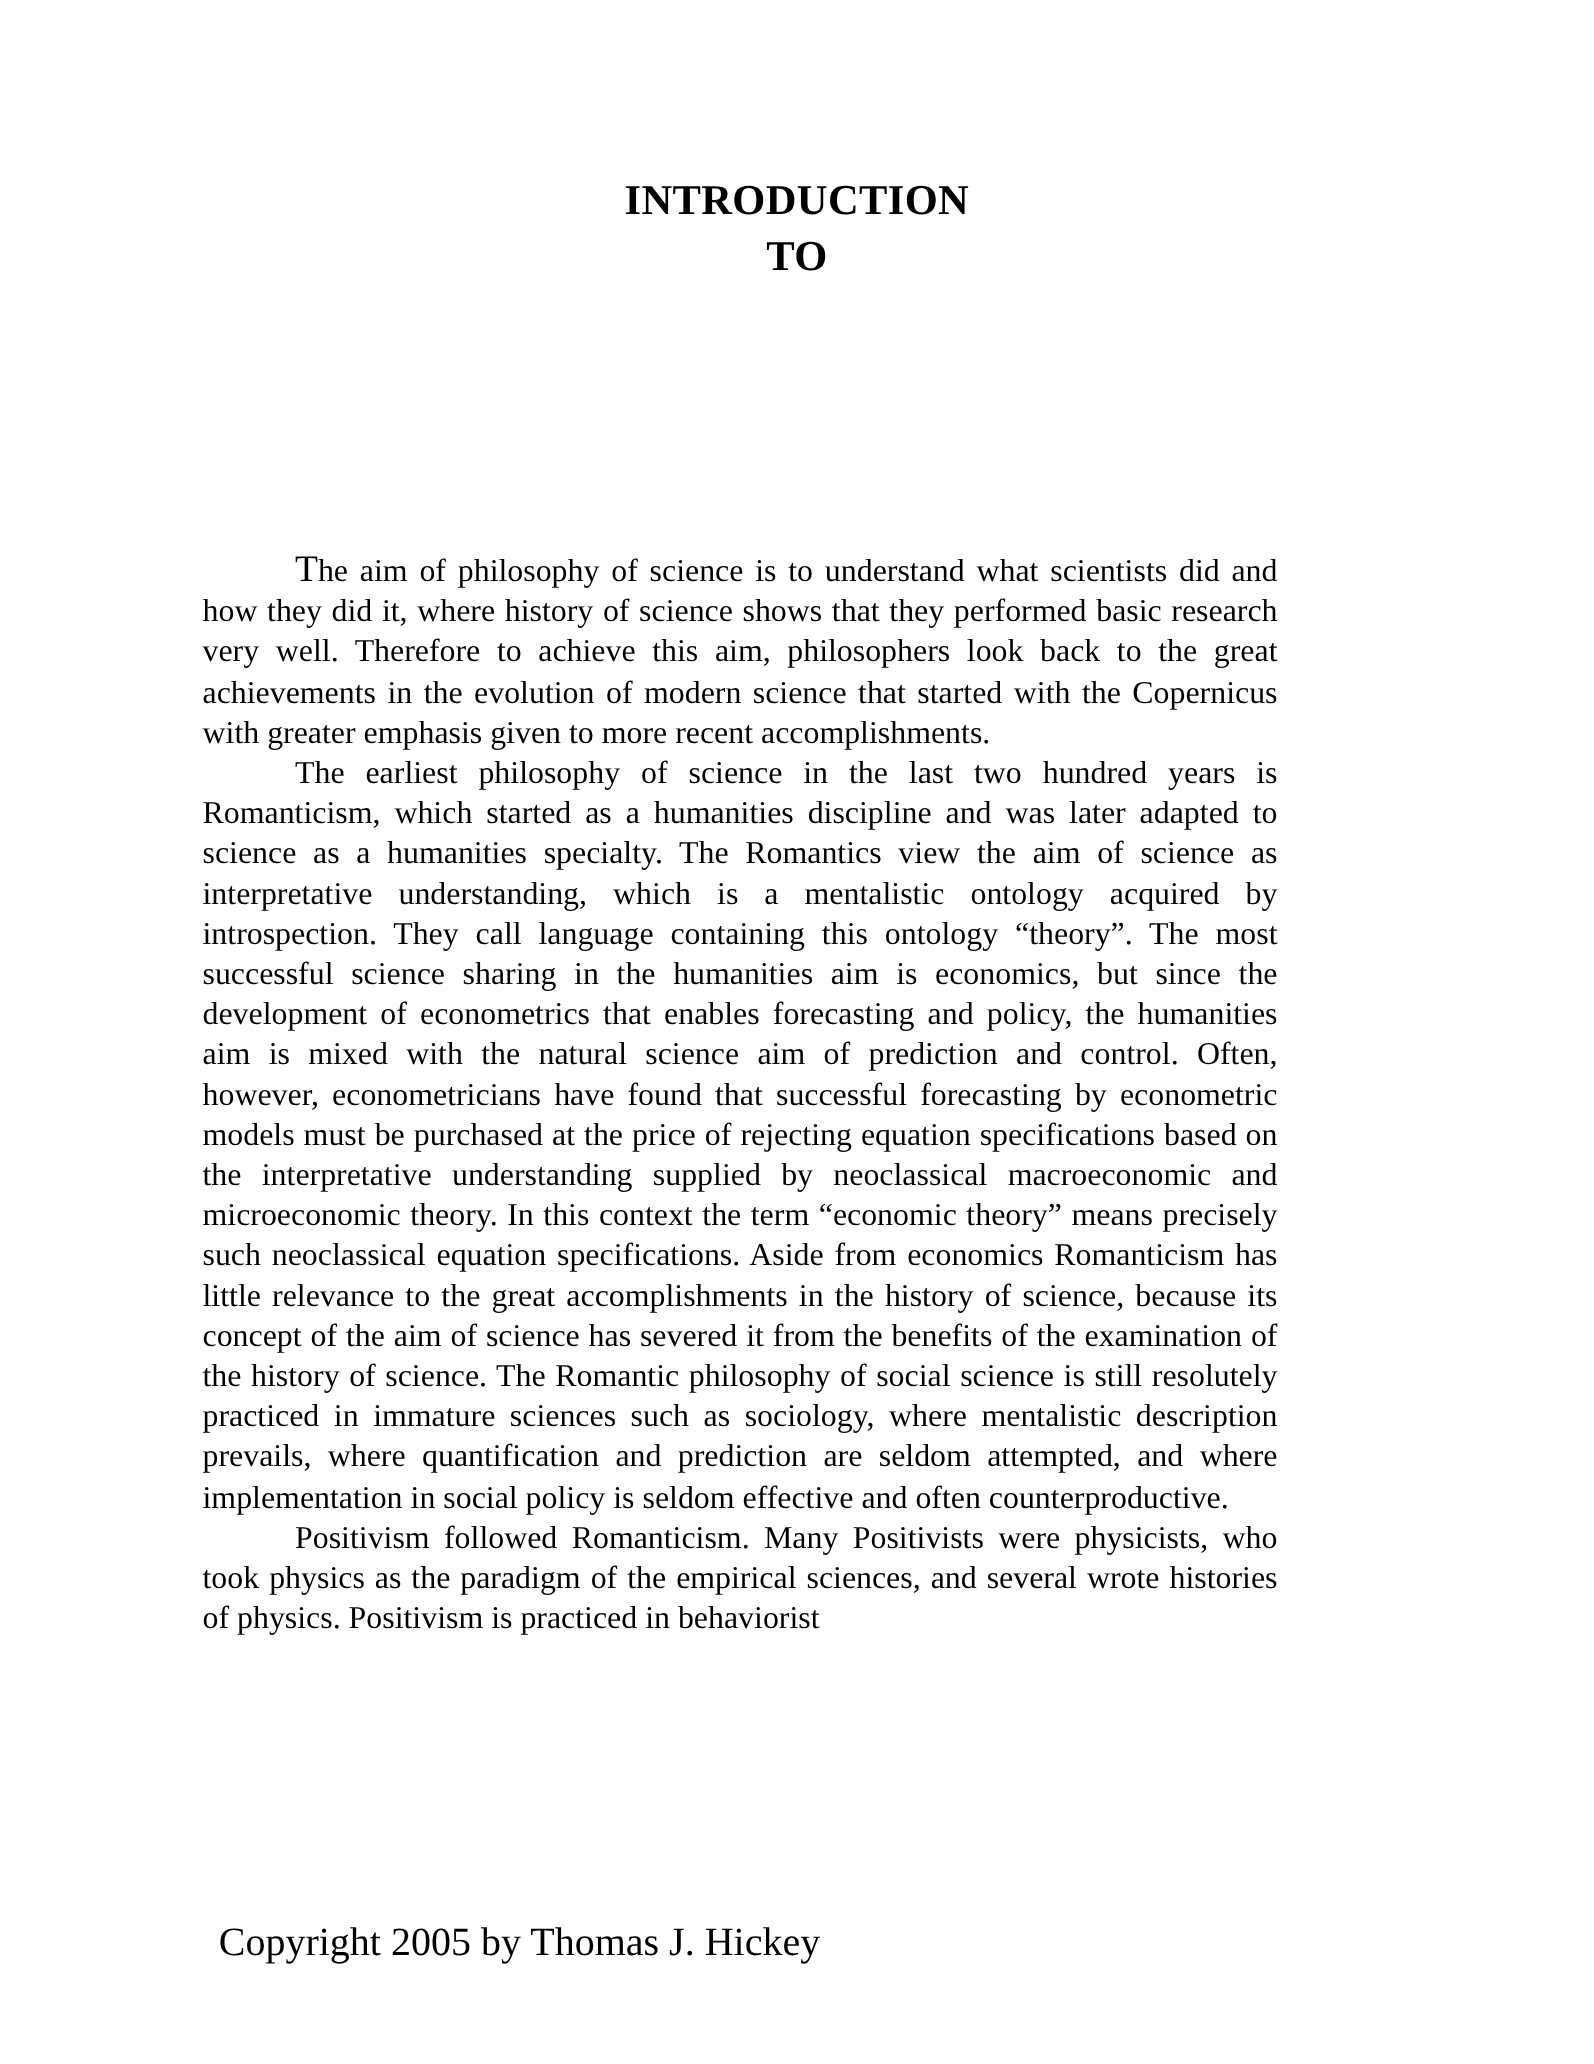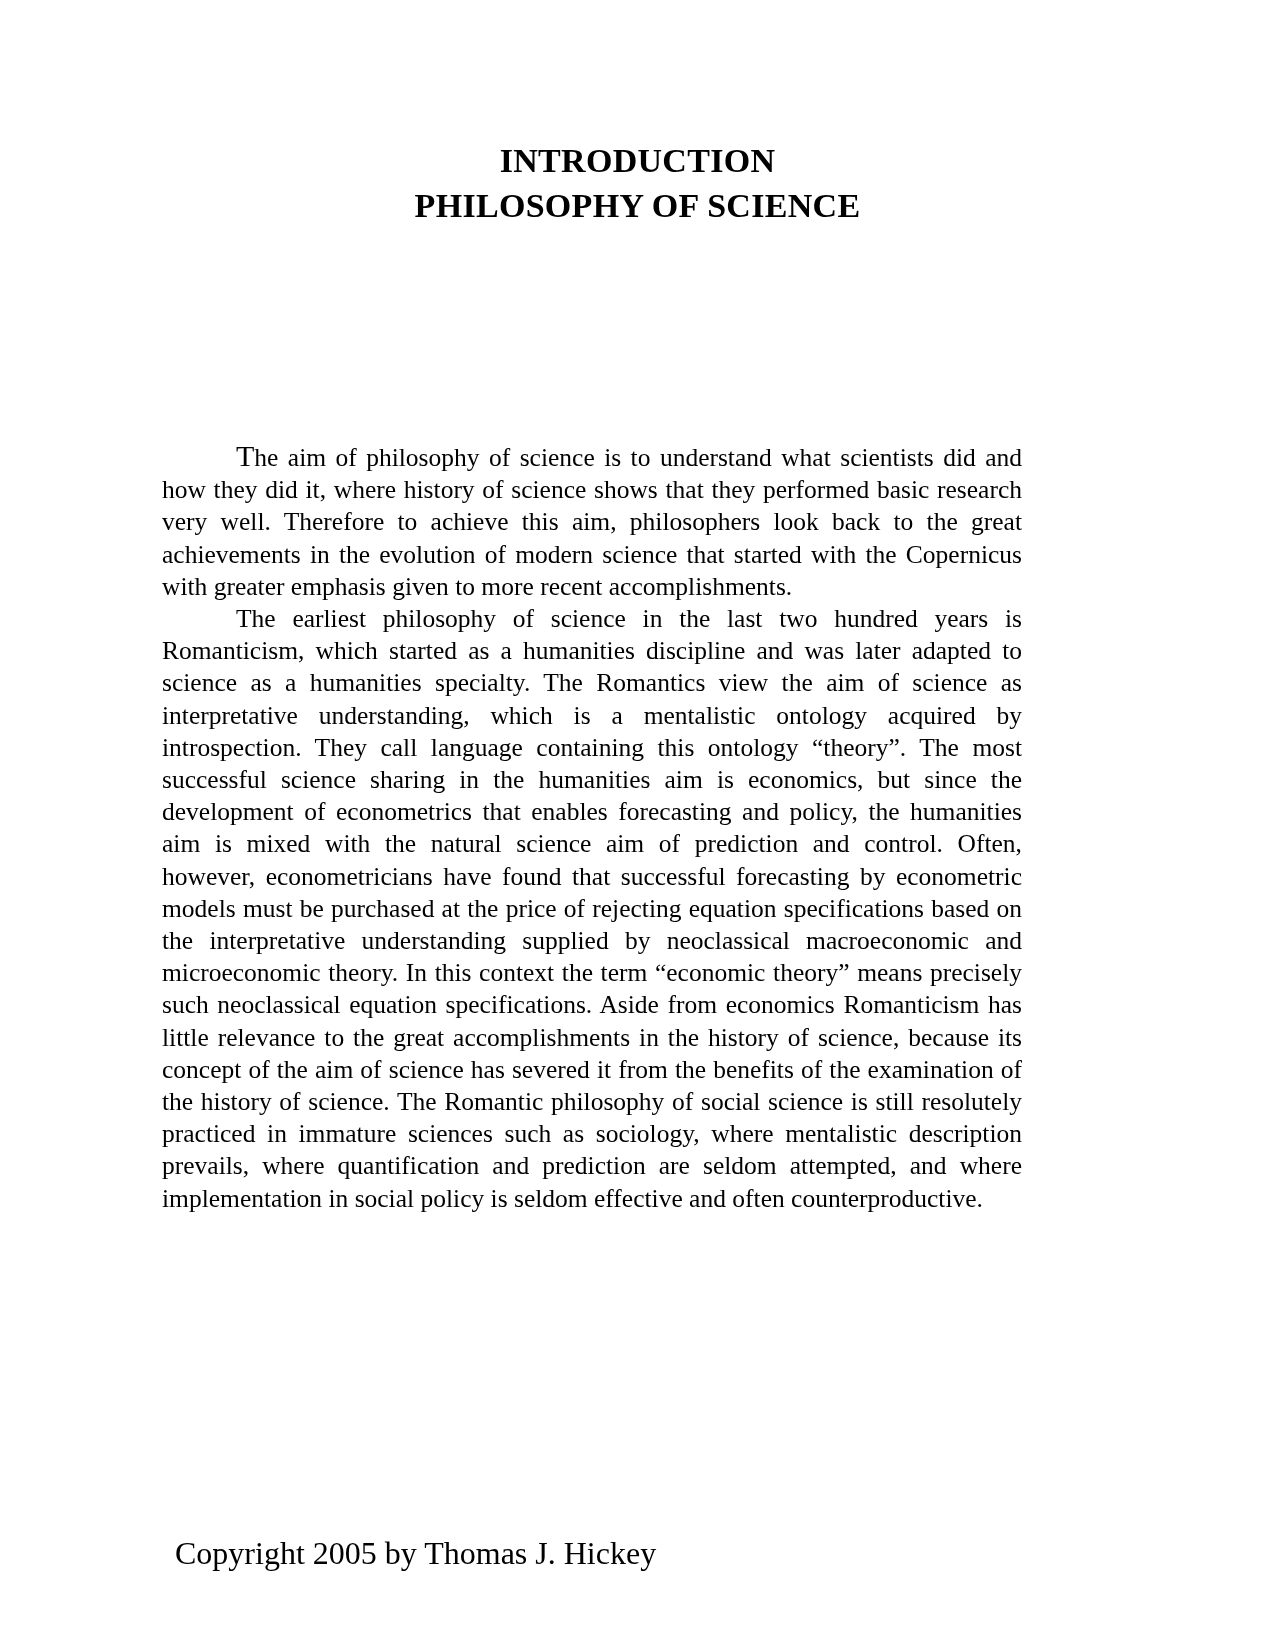--- a/index.html
+++ b/index.html
@@ -62,23 +62,24 @@
     text-align: left;
   }
 </style>
 </head>
 <body>
 
 <div class="page">
 
   <div class="title-block">
     <div class="title-line">INTRODUCTION</div>
-    <div class="title-line">PHILOSOPHY OF SCIENCE</div>
+    <div class="title-line">TO</div>
   </div>
 
   <div class="body-block">
     <p class="para"><span class="bigcap">T</span><span>he aim of philosophy of science is to understand what scientists did and how they did it, where history of science shows that they performed basic research very well.  Therefore to achieve this aim, philosophers look back to the great achievements in the evolution of modern science that started with the Copernicus with greater emphasis given to more recent accomplishments.</span></p>
     <p class="para"><span>The earliest philosophy of science in the last two hundred years is Romanticism, which started as a humanities discipline and was later adapted to science as a humanities specialty.  The Romantics view the aim of science as interpretative understanding, which is a mentalistic ontology acquired by introspection.  They call language containing this ontology “theory”.  The most successful science sharing in the humanities aim is economics, but since the development of econometrics that enables forecasting and policy, the humanities aim is mixed with the natural science aim of prediction and control.   Often, however, econometricians have found that successful forecasting by econometric models must be purchased at the price of rejecting equation specifications based on the interpretative understanding supplied by neoclassical macroeconomic and microeconomic theory.  In this context the term “economic theory” means precisely such neoclassical equation specifications.   Aside from economics Romanticism has little relevance to the great accomplishments in the history of science, because its concept of the aim of science has severed it from the benefits of the examination of the history of science.  The Romantic philosophy of social science is still resolutely practiced in immature sciences such as sociology, where mentalistic description prevails, where quantification and prediction are seldom attempted, and where implementation in social policy is seldom effective and often counterproductive.</span></p>
+    <p class="para"><span>Positivism followed Romanticism.  Many Positivists were physicists, who took physics as the paradigm of the empirical sciences, and several wrote histories of physics.   Positivism is practiced in behaviorist</span></p>
   </div>
 
   <div class="copyright">Copyright 2005 by Thomas J. Hickey</div>
 
 </div>
 
 </body></html>

